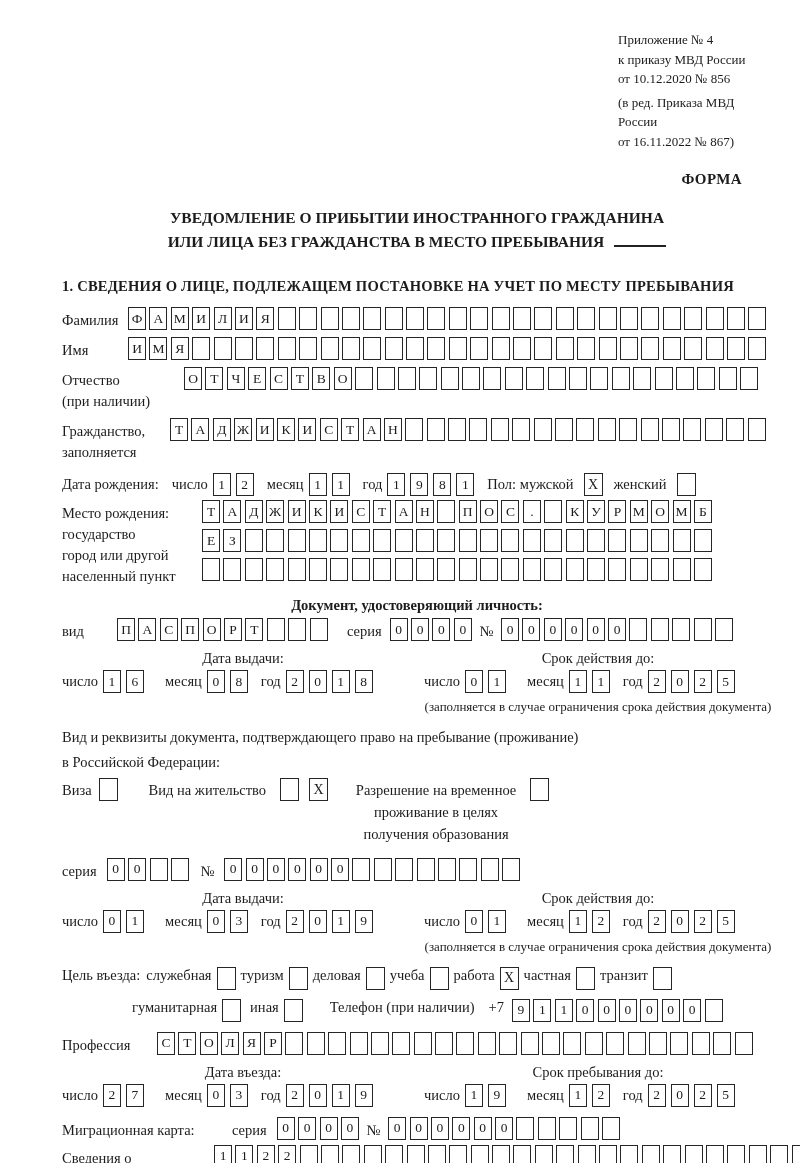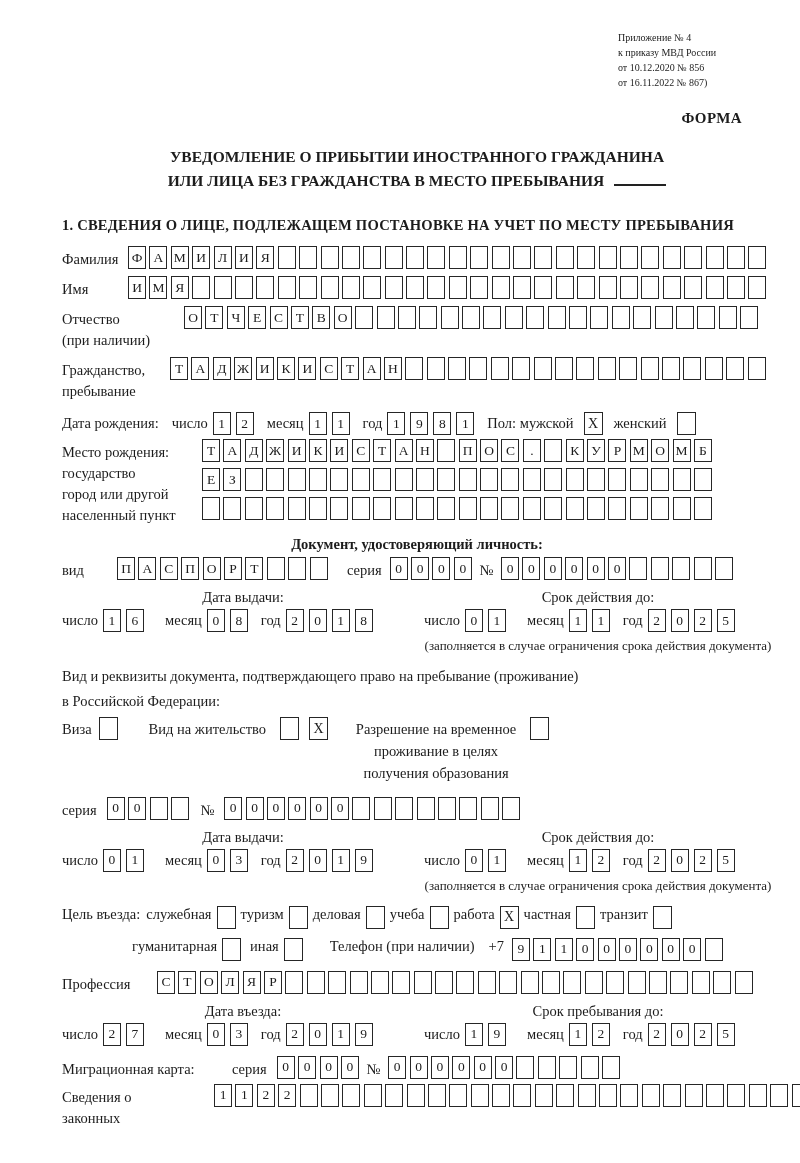--- a/index.html
+++ b/index.html
@@ -4,21 +4,21 @@
 <style>
   html,body{margin:0;padding:0;background:#fff;}
   body{
     width:800px;height:1163px;overflow:hidden;
     font-family:"Liberation Serif","DejaVu Serif",serif;
     color:#1c1c1c;
   }
   .page{box-sizing:border-box;width:800px;height:1163px;padding:30px 28px 14px 62px;}
 
   
-  .hdr{margin-left:556px;font-size:10px;line-height:1.5;}
+  .hdr{margin-left:556px;font-size:13px;line-height:1.5;}
   .hdr .grp2{margin-top:4px;}
   .forma{font-weight:bold;font-size:15px;text-align:right;padding-right:30px;margin-top:20px;letter-spacing:.4px;}
 
   .title{margin-top:18px;text-align:center;font-weight:bold;font-size:15.5px;line-height:1.55;}
   .blank-line{display:inline-block;width:52px;border-bottom:2.2px solid #222;height:12px;margin-left:10px;}
 
   .sec-heading{margin-top:24px;font-weight:bold;font-size:14.6px;letter-spacing:.2px;}
 
   
   .row{display:flex;align-items:flex-start;margin-top:6px;}
@@ -72,20 +72,21 @@
 </style>
 </head>
 <body>
 
 <div class="page">
 
   <div class="hdr">
     <div>Приложение № 4</div>
     <div>к приказу МВД России</div>
     <div>от 10.12.2020 № 856</div>
+    <div class="grp2">(в ред. Приказа МВД России</div>
     <div>от 16.11.2022 № 867)</div>
   </div>
 
   <div class="forma">ФОРМА</div>
 
   <div class="title">
     <div>УВЕДОМЛЕНИЕ О ПРИБЫТИИ ИНОСТРАННОГО ГРАЖДАНИНА</div>
     <div>
       <span>ИЛИ ЛИЦА БЕЗ ГРАЖДАНСТВА В МЕСТО ПРЕБЫВАНИЯ</span><span class="blank-line"></span>
     </div>
@@ -197,21 +198,21 @@
         <div class="cell"></div>
         <div class="cell"></div>
         <div class="cell"></div>
         <div class="cell"></div>
       </div>
   </div>
 
   <div class="row">
     <div class="lbl w108">
       <div>Гражданство,</div>
-      <div>пребывание</div>
+      <div>заполняется</div>
     </div>
     <div class="cellgrid">
         <div class="cell">Т</div>
         <div class="cell">А</div>
         <div class="cell">Д</div>
         <div class="cell">Ж</div>
         <div class="cell">И</div>
         <div class="cell">К</div>
         <div class="cell">И</div>
         <div class="cell">С</div>

